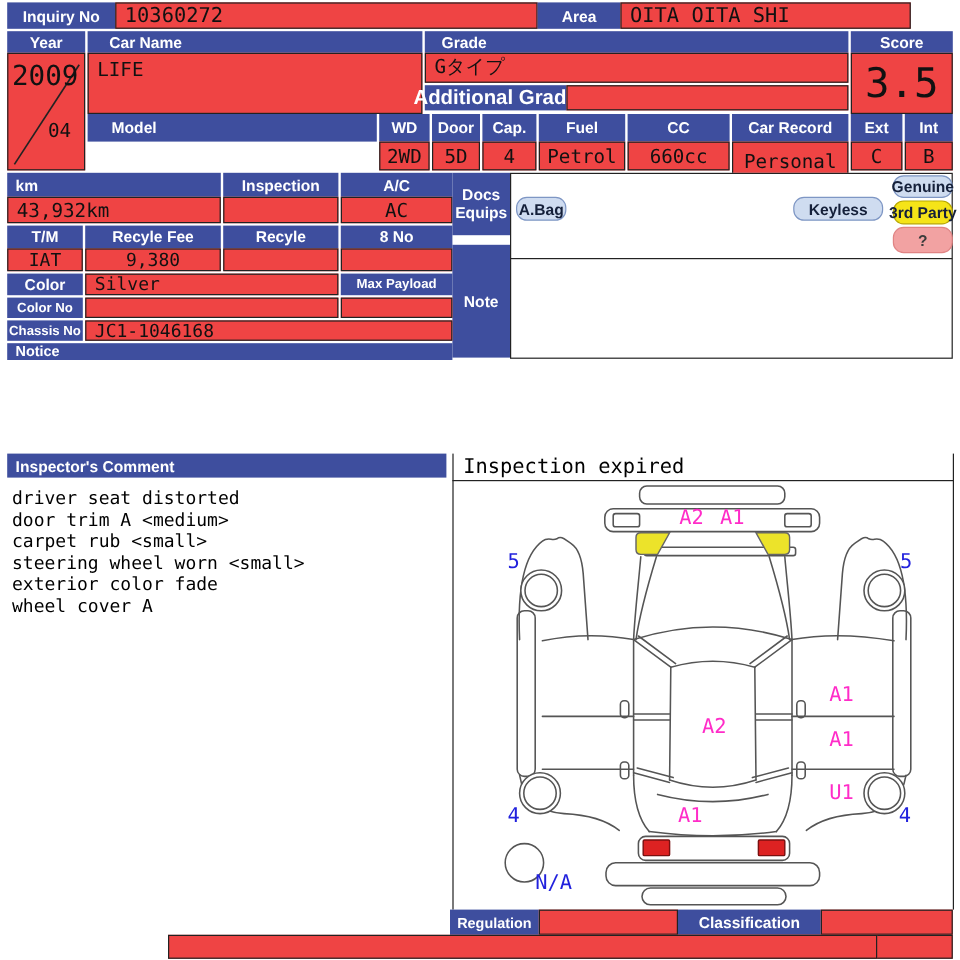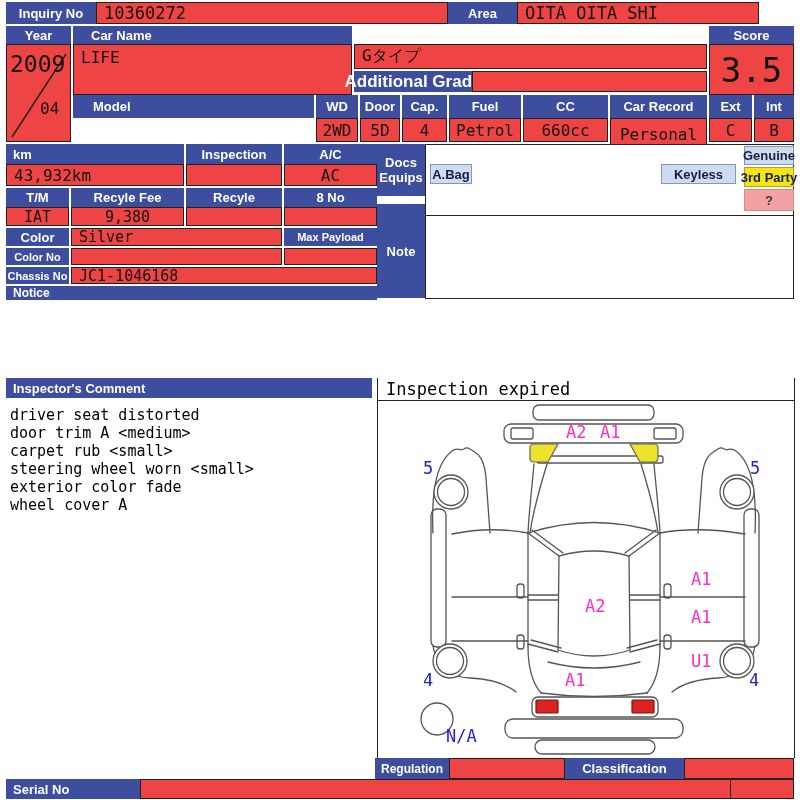--- a/index.html
+++ b/index.html
@@ -16,21 +16,21 @@
   .abs{position:absolute}
   .lbl{position:absolute;background:var(--header-blue);color:#fff;
        font:bold 13px "Liberation Sans",sans-serif;
        display:flex;align-items:center;justify-content:center;white-space:nowrap}
   .lbl.left{justify-content:flex-start;padding-left:7px}
   .lbl.sm{font-size:11px}
   .val{position:absolute;background:#ef4444;border:1px solid var(--border-dark);color:#111;
        font:16px "DejaVu Sans Mono",monospace;
        display:flex;align-items:center;padding-left:7px;white-space:pre;overflow:hidden}
   .val.c{justify-content:center;padding-left:0}
-  .badge{position:absolute;border-radius:0;font:bold 13px "Liberation Sans",sans-serif;
+  .badge{position:absolute;border-radius:9px;font:bold 13px "Liberation Sans",sans-serif;
        display:flex;align-items:center;justify-content:center;color:#15203a;white-space:nowrap}
   .badge.blue{background:var(--badge-blue-bg);border:1px solid var(--badge-blue-border)}
   .badge.yellow{background:var(--badge-yellow-bg);border:1px solid var(--badge-yellow-border)}
   .badge.pink{background:var(--badge-pink-bg);border:1px solid var(--badge-pink-border);color:#3c3c3c}
   .comment-line{position:relative;height:18px;font:15px "DejaVu Sans Mono",monospace;color:#000;white-space:pre}
   .dlabel{position:absolute;font:17px "DejaVu Sans Mono",monospace;white-space:nowrap}
   .dlabel.pink{color:var(--label-pink)}
   .dlabel.blue{color:var(--label-blue)}
   .vline{position:absolute;width:1px;background:var(--border-dark)}
   .hline{position:absolute;height:1px;background:var(--border-dark)}
@@ -41,20 +41,21 @@
 
 <div id="sheet">
 
   <div class="lbl" style="left:6px;top:2px;width:90px;height:22px">Inquiry No</div>
   <div class="val" style="left:96px;top:2px;width:352px;height:22px;font-size:17px">10360272</div>
   <div class="lbl" style="left:448px;top:2px;width:69px;height:22px">Area</div>
   <div class="val" style="left:517px;top:2px;width:242px;height:22px;font-size:17px">OITA OITA SHI</div>
 
   <div class="lbl" style="left:6px;top:26px;width:65px;height:18px">Year</div>
   <div class="lbl left" style="left:73px;top:26px;width:279px;height:18px;padding-left:18px">Car Name</div>
+  <div class="lbl left" style="left:354px;top:26px;width:353px;height:18px;padding-left:14px">Grade</div>
   <div class="lbl" style="left:709px;top:26px;width:85px;height:18px">Score</div>
 
   <div class="val" style="left:6px;top:44px;width:65px;height:98px;padding:0">
     <svg width="65" height="98" style="position:absolute;left:0;top:0">
       <line x1="5" y1="92" x2="59" y2="9" stroke="#222" stroke-width="1.4"></line>
     </svg>
     <span style="position:absolute;left:3px;top:6px;font-size:23px">2009</span>
     <span style="position:absolute;left:33px;top:54px;font-size:16px">04</span>
   </div>
   <div class="val" style="left:73px;top:44px;width:279px;height:51px;align-items:flex-start;padding-top:3px">LIFE</div>
@@ -249,16 +250,15 @@
   </div>
   <div class="val" style="left:565px;top:779px;width:119px;height:20px;padding-left:5px">
     <span class="cellletter">W</span>
     <span></span>
   </div>
   <div class="val" style="left:684px;top:779px;width:110px;height:20px;padding-left:5px">
     <span class="cellletter">H</span>
     <span></span>
   </div>
 
-  <div class="lbl left" style="left:6px;top:779px;width:134px;height:20px">Serial No</div>
   <div class="val" style="left:140px;top:779px;width:591px;height:20px"></div>
 
 </div>
 
 </body></html>

